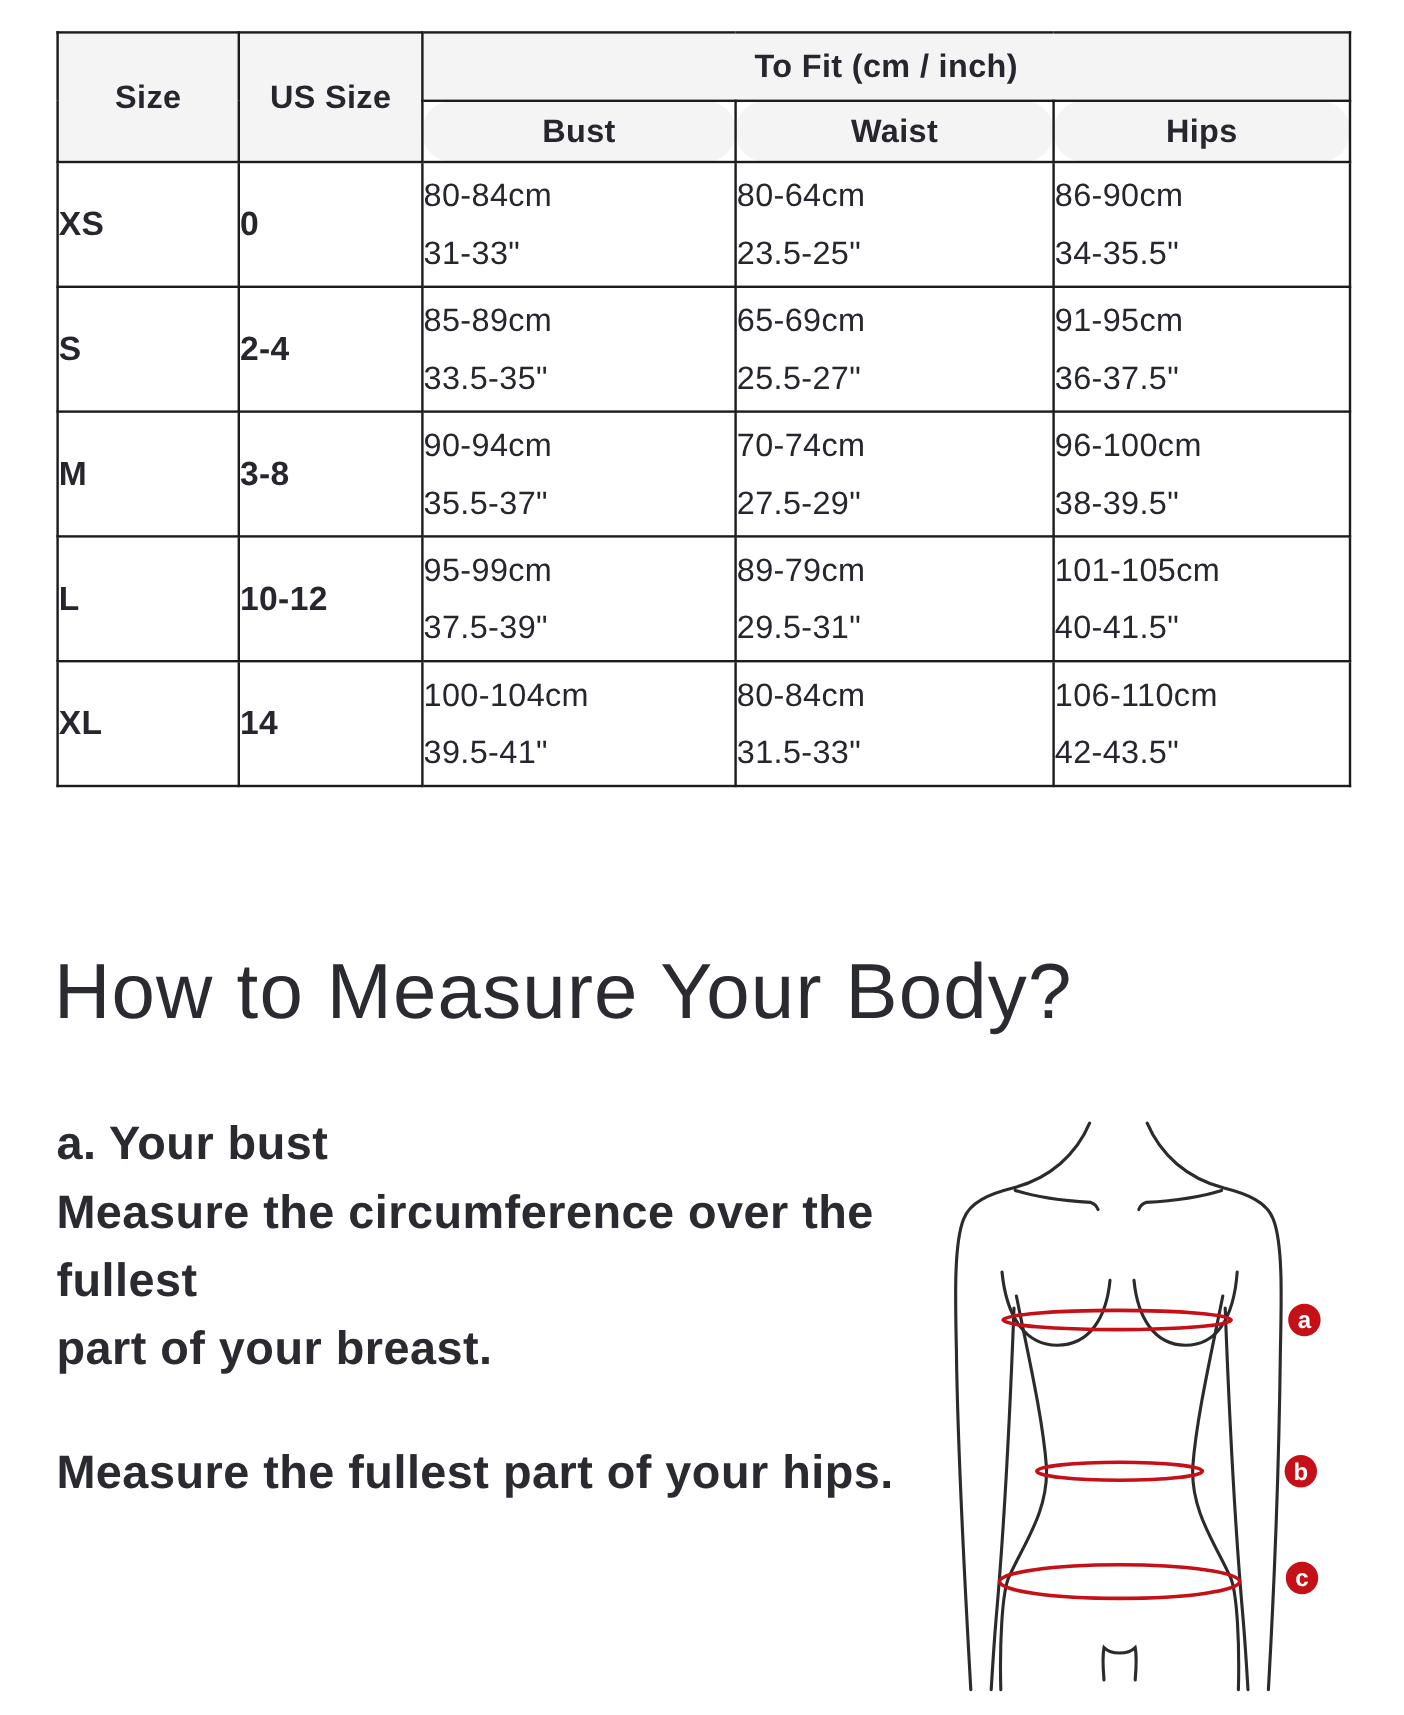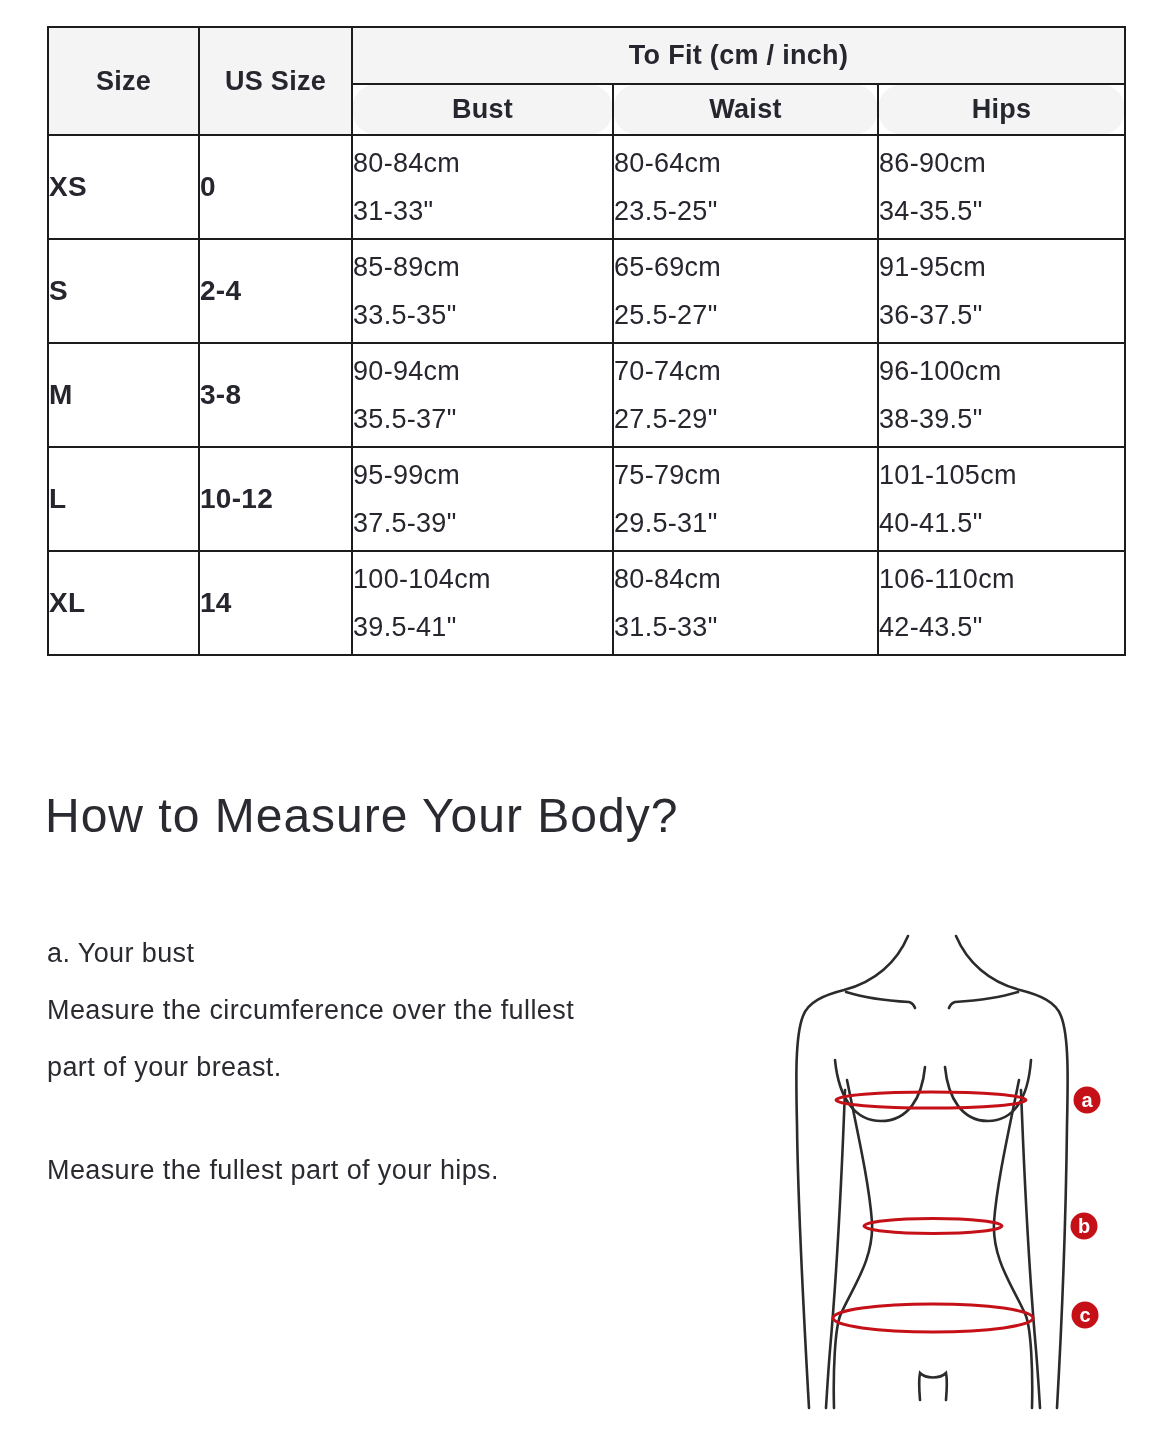--- a/index.html
+++ b/index.html
@@ -38,29 +38,29 @@
     padding-left: 5px; letter-spacing: 0.3px;
   }
   td.c-meas { vertical-align: middle; padding-left: 6px; margin-left: 16px; }
   td.c-meas .mline {
     font-size: 27px; font-weight: 400; line-height: 48px; letter-spacing: 0.3px;
   }
 
   
   h1.measure-heading {
     position: absolute; left: 45px; top: 788px; margin: 0;
-    font-size: 48px; font-weight: 400; letter-spacing: 1px;
+    font-size: 65px; font-weight: 400; letter-spacing: 1px;
     color: #2a2a31; white-space: nowrap;
   }
 
   
   .sections { position: absolute; left: 47px; top: 925px; width: 740px; }
   .section { margin-bottom: 46px; }
   .section .s-label, .section .s-line {
-    font-size: 27px; font-weight: 400; line-height: 57px;
+    font-size: 39px; font-weight: 700; line-height: 57px;
     letter-spacing: 0.4px; color: #2a2a31;
   }
 
   
   .figure-wrap { position: absolute; left: 780px; top: 930px; width: 390px; height: 500px; }
   .figure-wrap svg { display: block; width: 390px; height: 500px; }
   .badge-letter {
     font-family: "Liberation Sans", sans-serif;
     font-size: 20px; font-weight: 700;
   }
@@ -142,21 +142,21 @@
       </tr>
 
       <tr class="drow">
         <td class="c-size">L</td>
         <td class="c-us">10-12</td>
         <td class="c-meas">
           <div class="mline">95-99cm</div>
           <div class="mline">37.5-39"</div>
         </td>
         <td class="c-meas">
-          <div class="mline">75-79cm</div>
+          <div class="mline">89-79cm</div>
           <div class="mline">29.5-31"</div>
         </td>
         <td class="c-meas">
           <div class="mline">101-105cm</div>
           <div class="mline">40-41.5"</div>
         </td>
       </tr>
 
       <tr class="drow">
         <td class="c-size">XL</td>

